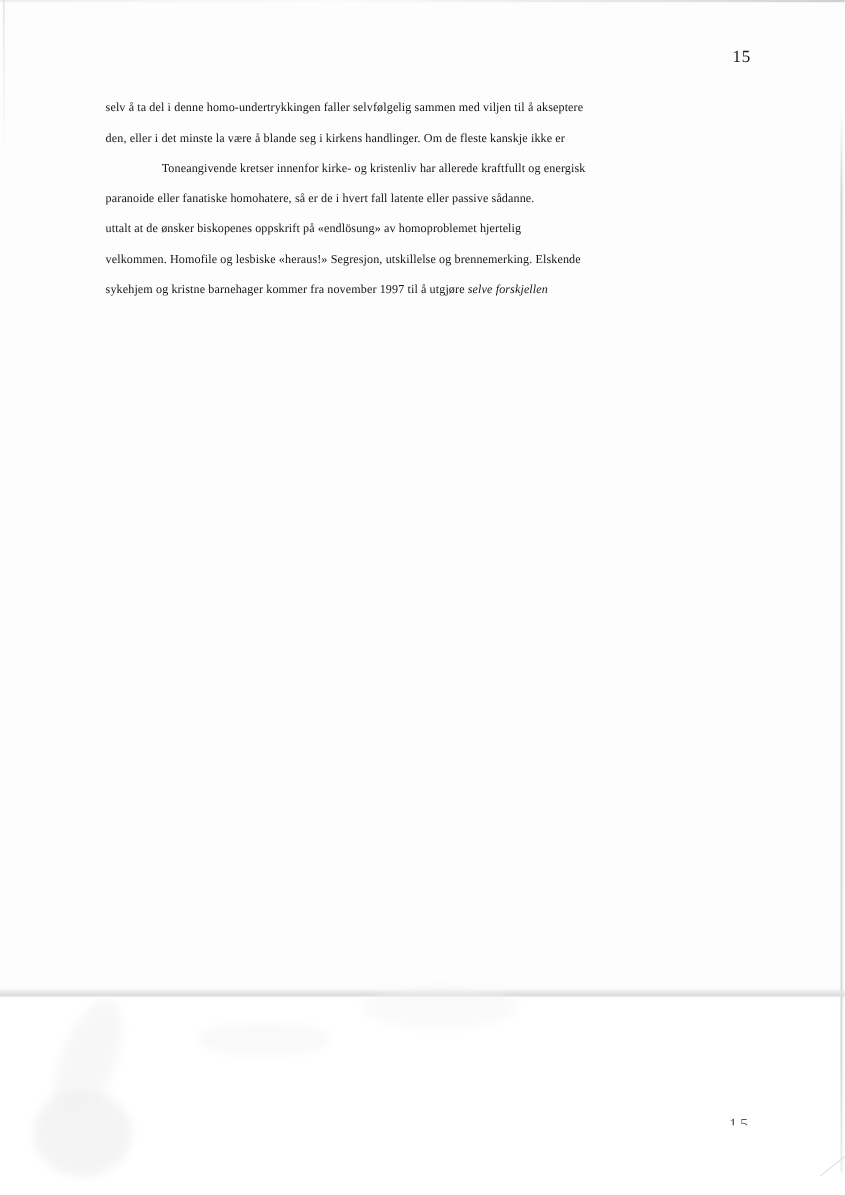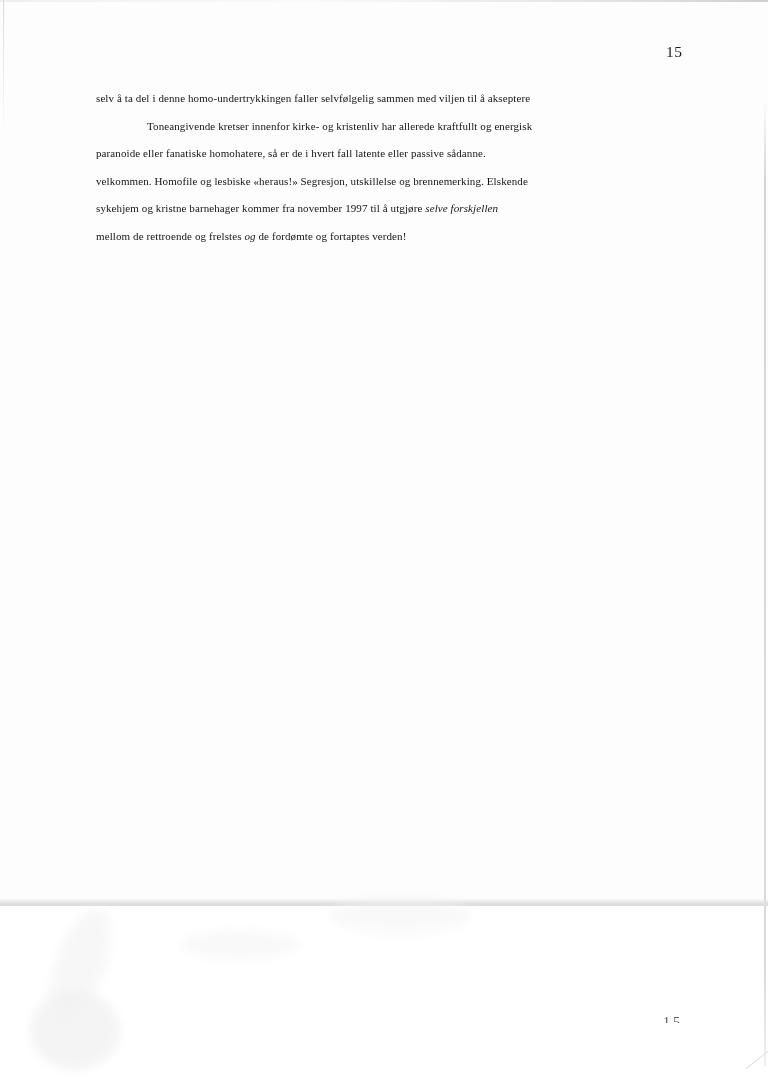--- a/index.html
+++ b/index.html
@@ -116,25 +116,26 @@
 </style>
 </head>
 <body>
 
 <div class="page">
 
   <div class="page-number-top">15</div>
 
   <div class="body-text">
       <div class="line"><span>selv å ta del i denne homo-undertrykkingen faller selvfølgelig sammen med viljen til å akseptere</span></div>
+      <div class="line"><span>den, eller i det minste la være å blande seg i kirkens handlinger. Om de fleste kanskje ikke er</span></div>
       <div class="line indent"><span>Toneangivende kretser innenfor kirke- og kristenliv har allerede kraftfullt og energisk</span></div>
       <div class="line"><span>paranoide eller fanatiske homohatere, så er de i hvert fall latente eller passive sådanne.</span></div>
+      <div class="line"><span>uttalt at de ønsker biskopenes oppskrift på «endlösung» av homoproblemet hjertelig</span></div>
       <div class="line"><span>velkommen. Homofile og lesbiske «heraus!» Segresjon, utskillelse og brennemerking. Elskende</span></div>
       <div class="line"><span>sykehjem og kristne barnehager kommer fra november 1997 til å utgjøre </span><em>selve forskjellen</em></div>
-      <div class="line"><span>mellom de rettroende og frelstes </span><em>og</em><span> de fordømte og fortaptes verden!</span></div>
     </div>
 
   <div class="page-number-bottom-wrap">
     <span>15</span>
   </div>
 
   <div class="scan-edge-top"></div>
   <div class="scan-edge-left"></div>
   <div class="scan-edge-right"></div>
   <div class="scan-edge-bottom"></div>

